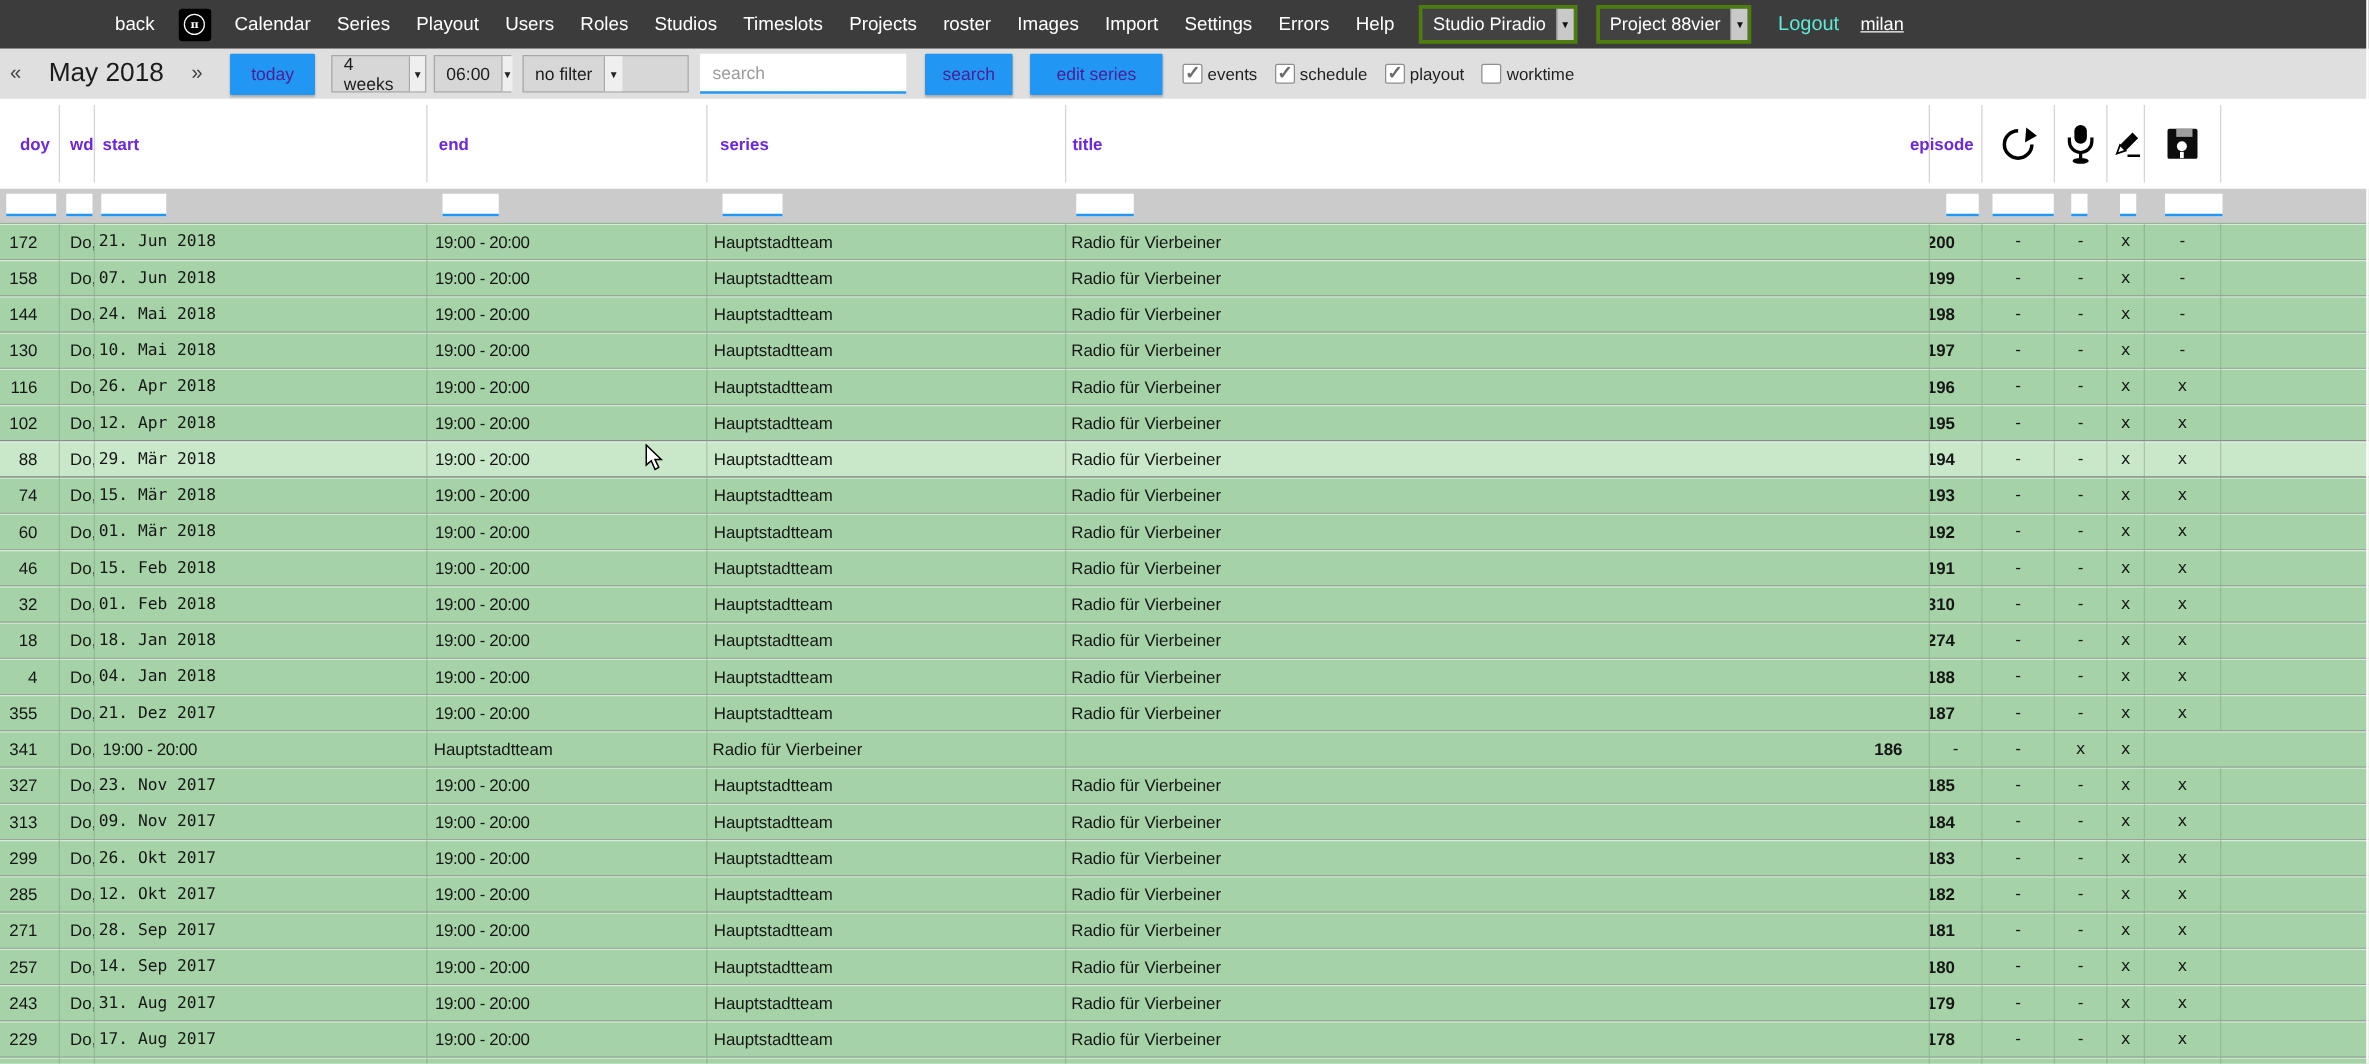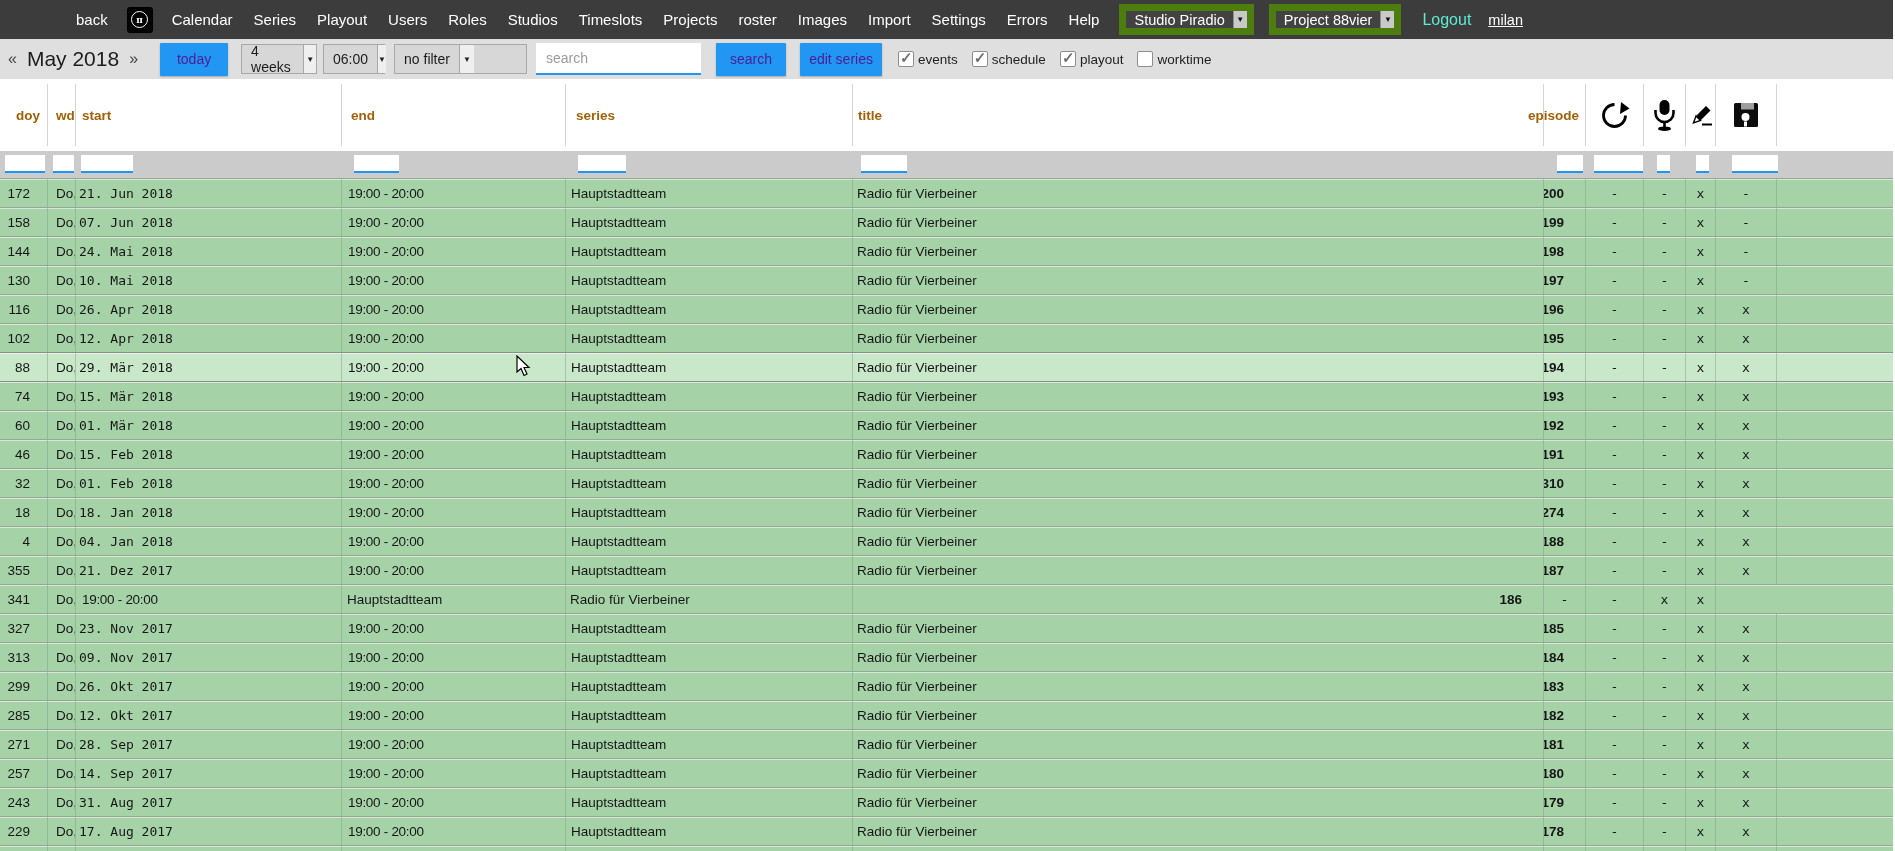--- a/index.html
+++ b/index.html
@@ -11,67 +11,67 @@
   .navbar { height:39px; background:#3c3c3c; display:flex; align-items:center;
     justify-content:flex-end; padding-right:372px; gap:11px; color:#fff;
     font-size:15px; white-space:nowrap; }
   .nav-link { color:#fff; cursor:pointer; padding:0 5px; }
   .nav-back { padding:0 5px; }
   .logo { width:26px; height:26px; background:#000; border-radius:3px;
     display:flex; align-items:center; justify-content:center; margin:0 3px; }
   .logo .ring { width:17px; height:17px; border:1.6px solid #fff; border-radius:50%;
     display:flex; align-items:center; justify-content:center; font-size:9px;
     color:#fff; font-weight:bold; font-family:"DejaVu Serif", serif; }
-  .nav-select { height:31px; display:flex; align-items:stretch; border:7px solid #4d7c0f;
+  .nav-select { height:31px; display:flex; align-items:stretch; border:3px solid #4d7c0f;
     background:#424242; margin-left:4px; cursor:pointer; }
   .nav-select .lbl { display:flex; align-items:center; padding:0 8px; font-size:14.5px; }
   .nav-select .arrow { width:14px; background:#c9c9c9; color:#111; display:flex;
     align-items:center; justify-content:center; font-size:8px; border-left:1px solid #8f8f8f; }
   .logout { color:#5eead4; font-size:16px; margin-left:10px; cursor:pointer; }
   .username { color:#fff; font-size:14.5px; margin-left:6px;text-decoration:underline; }
 
   
   .toolbar { height:40px; background:#dfdfdf; display:flex; align-items:center;
     font-size:14px; color:#222; }
   .pager-arrow { font-size:16px; color:#444; padding:0 6px; cursor:pointer; }
   .pager-arrow.prev { margin-left:2px; }
-  .month-label { font-size:21px; color:#1c1c1c; margin:0 4px; }
+  .month-label { font-size:21px; color:#1c1c1c; margin:0 16px; }
   .btn { background:#2196f3; color:#4c1d95; border:none; height:33px; font-size:14px;
     display:flex; align-items:center; justify-content:center; cursor:pointer;
     border-radius:1px; box-shadow:0 1px 2px rgba(0,0,0,.25); }
   .btn-today { width:68px; margin-left:16px; }
   .tb-select { height:30px; display:flex; align-items:stretch; border:1px solid #a8a8a8;
     background:#d7d7d7; cursor:pointer; color:#1c1c1c; }
   .tb-select .lbl { display:flex; align-items:center; padding:0 9px; font-size:14px; }
   .tb-select .arrow { width:15px; background:#efefef; display:flex; align-items:center;
     justify-content:center; font-size:8px; color:#222; border-left:1px solid #a8a8a8; }
   .sel-range { width:76px; margin-left:13px; }
   .sel-time  { width:62px; margin-left:6px; }
   .sel-filter{ width:133px; margin-left:9px; }
   .search-input { width:165px; height:32px; margin-left:9px; border:none; background:#fff;
     border-bottom:2px solid #2196f3; font-size:14px; padding:0 10px; color:#333;
     font-family:"Liberation Sans", sans-serif; outline:none; }
   .search-input::placeholder { color:#9b9b9b; }
   .btn-search { width:70px; margin-left:15px; }
-  .btn-edit-series { width:82px; margin-left:14px; }
+  .btn-edit-series { width:106px; margin-left:14px; }
   .cb-group { display:flex; align-items:center; margin-left:16px; gap:14px; }
   .cb-item { display:flex; align-items:center; gap:4px; cursor:pointer; font-size:13.5px; }
   .cb-box { width:16px; height:16px; background:#fff; border:1px solid #8d8d8d;
     border-radius:2px; position:relative; }
   .cb-box.checked::after { content:"✓"; position:absolute; left:1px; top:-3px;
     font-size:15px; font-weight:bold; color:#6d6d6d; }
 
   
   .cols { display:grid;
     grid-template-columns:48px 28px 266px 224px 287px 691px 42px 58px 42px 30px 61px 1fr; }
 
   .thead { height:67px; background:#fff; position:relative; }
   .thead .cols { height:62px; margin-top:5px; }
   .hcell { border-right:1px solid #d4d4d4; display:flex; align-items:center;
-    font-weight:bold; font-size:13.5px; color:#a16207; }
+    font-weight:bold; font-size:13.5px; color:#6d28d9; }
   .hcell.filler { border-right:none; }
   .hicon { justify-content:center; }
   .pl-doy{padding-left:16px} .pl-wd{padding-left:8px} .pl-start{padding-left:6px}
   .pl-end{padding-left:9px} .pl-series{padding-left:10px} .pl-title{padding-left:5px}
   .h-episode { justify-content:flex-end; padding-right:6px; }
 
   
   .filter-row { height:27px; background:#cbcbcb; position:relative; }
   .filter-row input { position:absolute; top:4px; height:18px; border:none;
     border-bottom:2px solid #2196f3; background:#fff; font-size:12px; padding:0 3px;

